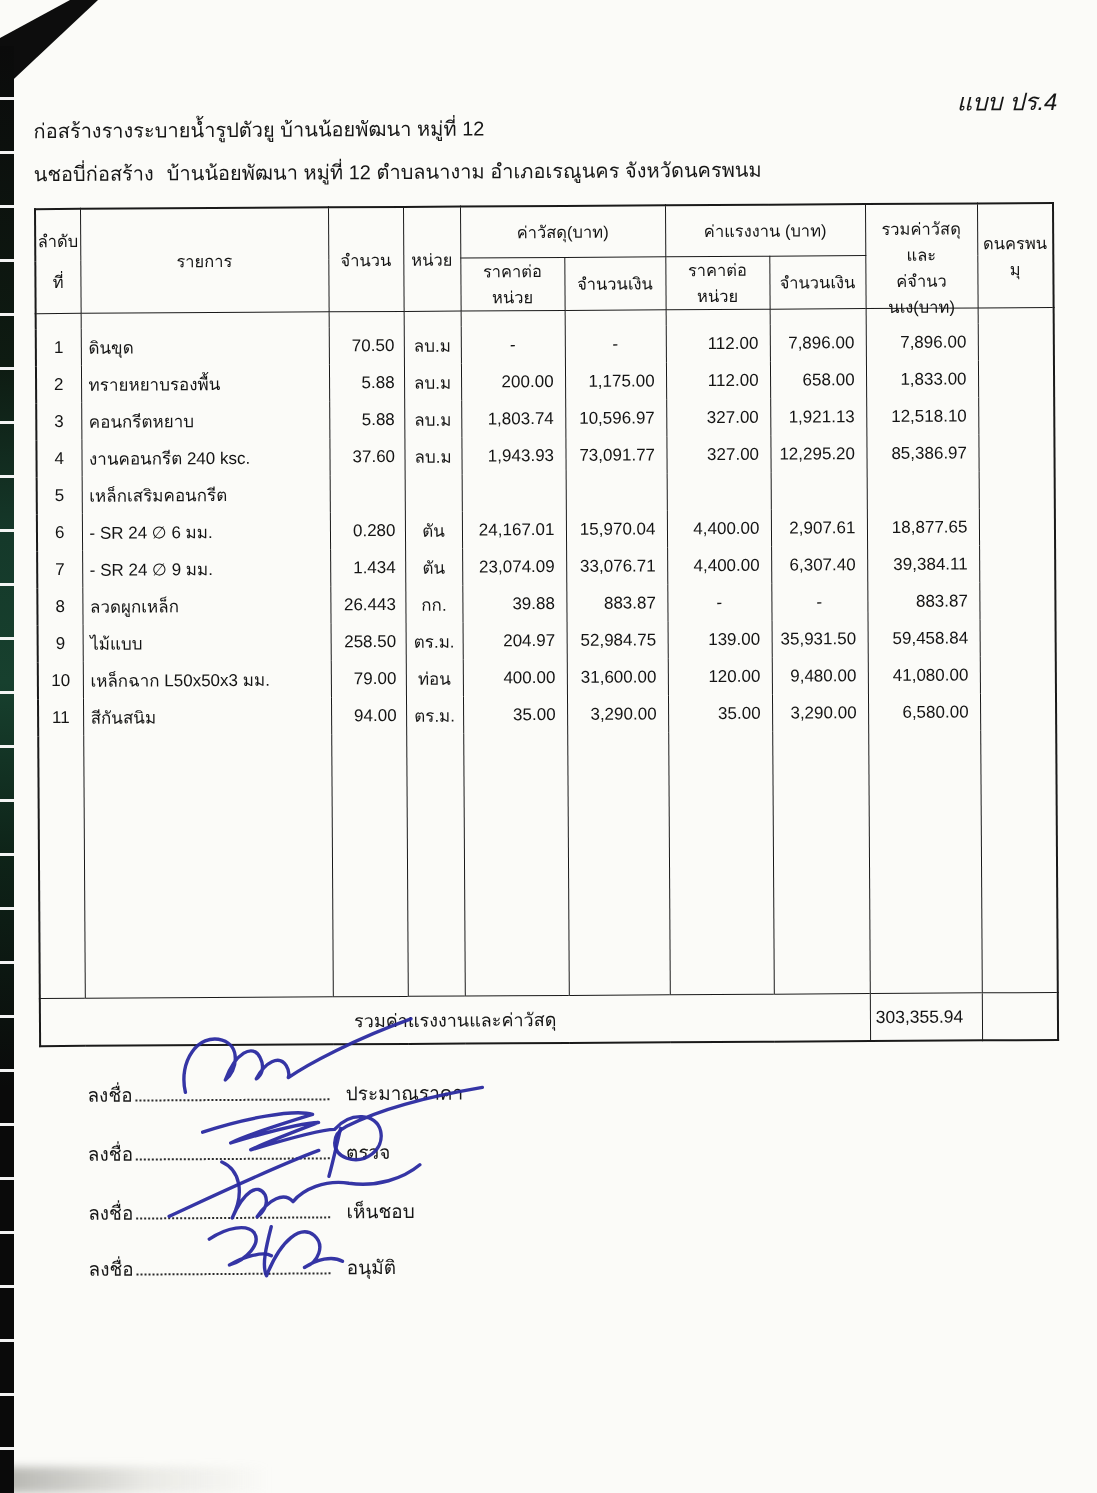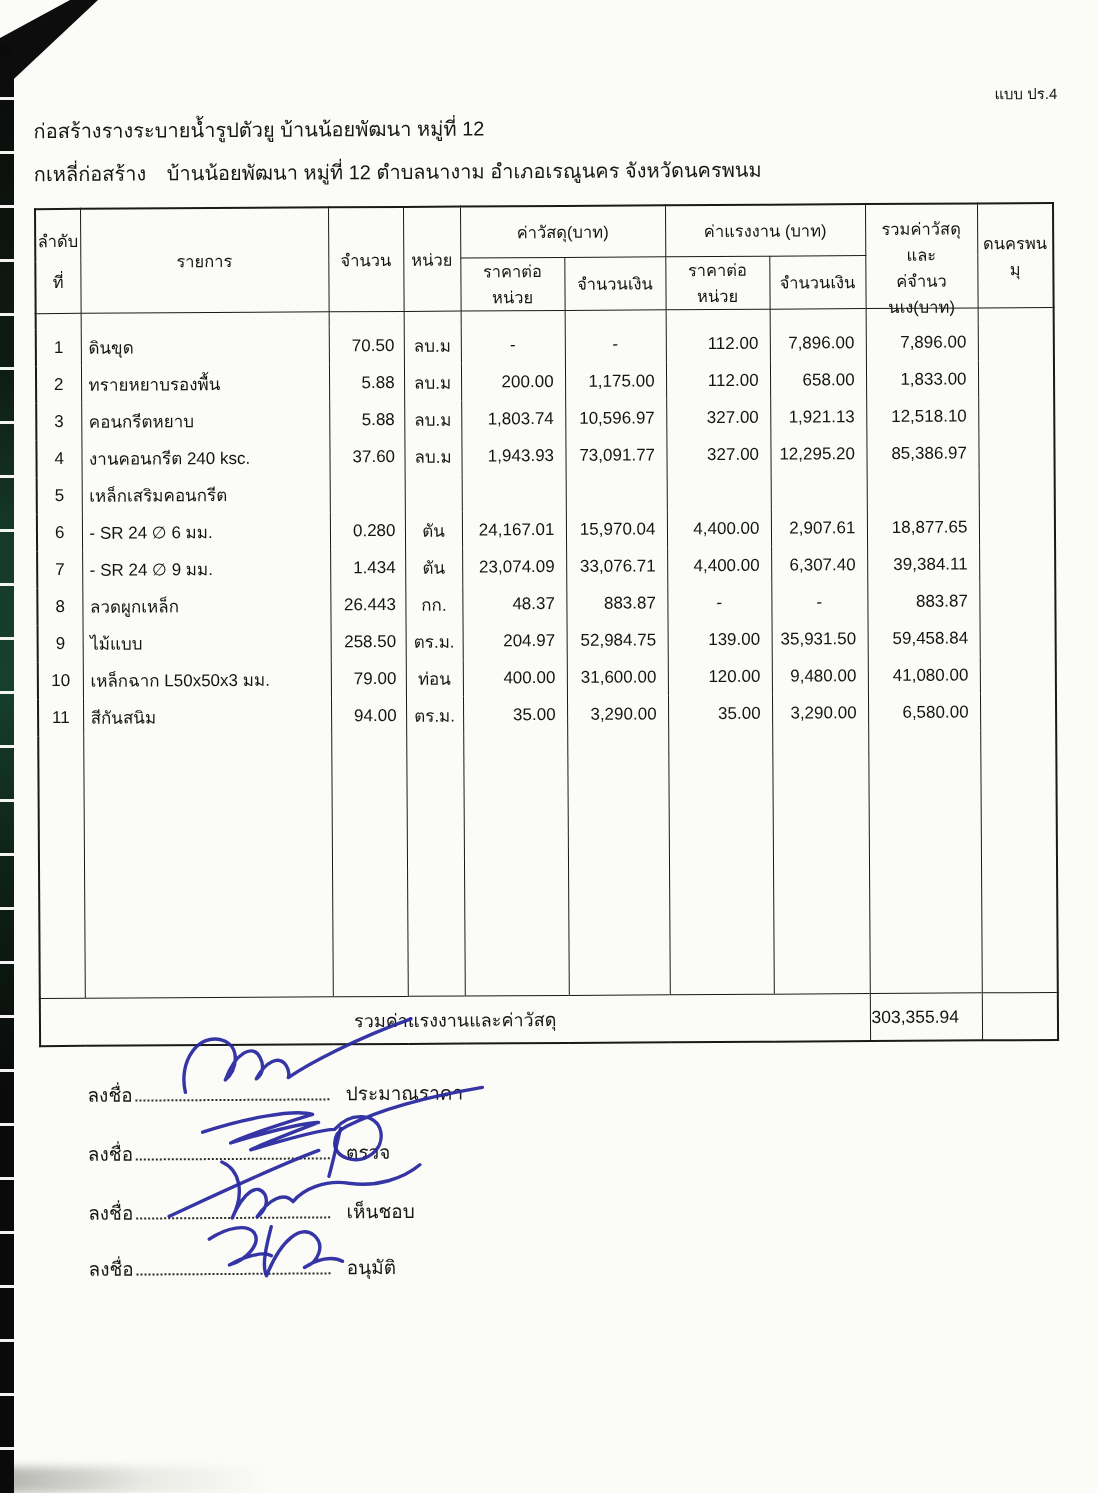--- a/index.html
+++ b/index.html
@@ -21,21 +21,21 @@
     background:#0d0d0d;
     clip-path:polygon(0 38px, 70px 0, 98px 0, 0 92px);
   }
   .bottom-smudge{
     position:absolute;left:0;bottom:0;width:270px;height:26px;z-index:3;
     background:linear-gradient(90deg,rgba(110,110,104,.5),rgba(190,190,182,.28) 55%,rgba(190,190,182,0));
     filter:blur(4px);
   }
   
   .sheet{position:absolute;inset:0;transform:rotate(-0.35deg);transform-origin:60px 700px;}
-  .form-label{position:absolute;top:88px;right:36px;font-size:15px;}
+  .form-label{position:absolute;top:88px;right:36px;font-size:24px;font-style:italic;}
   .title-line{position:absolute;left:37px;display:flex;align-items:baseline;font-size:20px;}
   .title-line .lbl{width:133px;flex:none;}
   .t1{top:115px;}
   .t2{top:158px;}
   
   .cost-table{
     position:absolute;left:37px;top:208px;width:1018px;
     border-collapse:collapse;table-layout:fixed;
     font-size:17px;color:#141414;
   }
@@ -54,21 +54,21 @@
   .cost-table td.c2{text-align:right;padding-right:9px;}
   .cost-table td.c3{text-align:center;}
   .cost-table td.c4,.cost-table td.c5,.cost-table td.c6,.cost-table td.c7,.cost-table td.c8{
     text-align:right;padding-right:11px;
   }
   .cost-table td.dash{text-align:center;padding-right:0;}
   .spacer-row td{height:15px !important;}
   .filler-row td{height:262px !important;}
   .cost-table tfoot td{height:44px;}
   .total-label{text-align:center;font-size:18px;}
-  .total-value{text-align:left;padding-right:14px !important;font-size:17.5px;}
+  .total-value{text-align:center;padding-right:14px !important;font-size:17.5px;}
   
   .sig-row{position:absolute;left:85px;display:flex;align-items:baseline;font-size:19px;}
   .sig-dots{display:inline-block;width:194px;border-bottom:2.4px dotted #2c2c2c;height:1.05em;margin:0 3px;}
   .sig-role{margin-left:13px;}
   .s1{top:1080px;} .s2{top:1139px;} .s3{top:1198px;} .s4{top:1254px;}
   .ink-overlay{position:absolute;inset:0;pointer-events:none;z-index:6;}
   .ink-overlay path{fill:none;stroke:#2a2aa0;stroke-width:3.4;stroke-linecap:round;stroke-linejoin:round;opacity:.95;}
 </style>
 </head>
 <body>
@@ -78,21 +78,21 @@
 <div class="bottom-smudge"></div>
 
 <div class="sheet">
 
   <div class="form-label">แบบ ปร.4</div>
 
   <div class="title-line t1">
     <span>ก่อสร้างรางระบายน้ำรูปตัวยู  บ้านน้อยพัฒนา  หมู่ที่ 12</span>
   </div>
   <div class="title-line t2">
-    <span class="lbl">กเหลี่ก่อสร้าง</span>
+    <span class="lbl">นชอบี่ก่อสร้าง</span>
     <span>บ้านน้อยพัฒนา  หมู่ที่ 12  ตำบลนางาม  อำเภอเรณูนคร  จังหวัดนครพนม</span>
   </div>
 
   <table class="cost-table">
     <colgroup>
       <col style="width:45px">
         <col style="width:248px">
         <col style="width:75px">
         <col style="width:57px">
       <col style="width:104px">
@@ -225,21 +225,21 @@
           <td class="c6">4,400.00</td>
           <td class="c7">6,307.40</td>
           <td class="c8">39,384.11</td>
           <td class="c9"></td>
         </tr>
         <tr>
           <td class="c0">8</td>
           <td class="c1">ลวดผูกเหล็ก</td>
           <td class="c2">26.443</td>
           <td class="c3">กก.</td>
-          <td class="c4">48.37</td>
+          <td class="c4">39.88</td>
           <td class="c5">883.87</td>
           <td class="c6 dash">-</td>
           <td class="c7 dash">-</td>
           <td class="c8">883.87</td>
           <td class="c9"></td>
         </tr>
         <tr>
           <td class="c0">9</td>
           <td class="c1">ไม้แบบ</td>
           <td class="c2">258.50</td>

